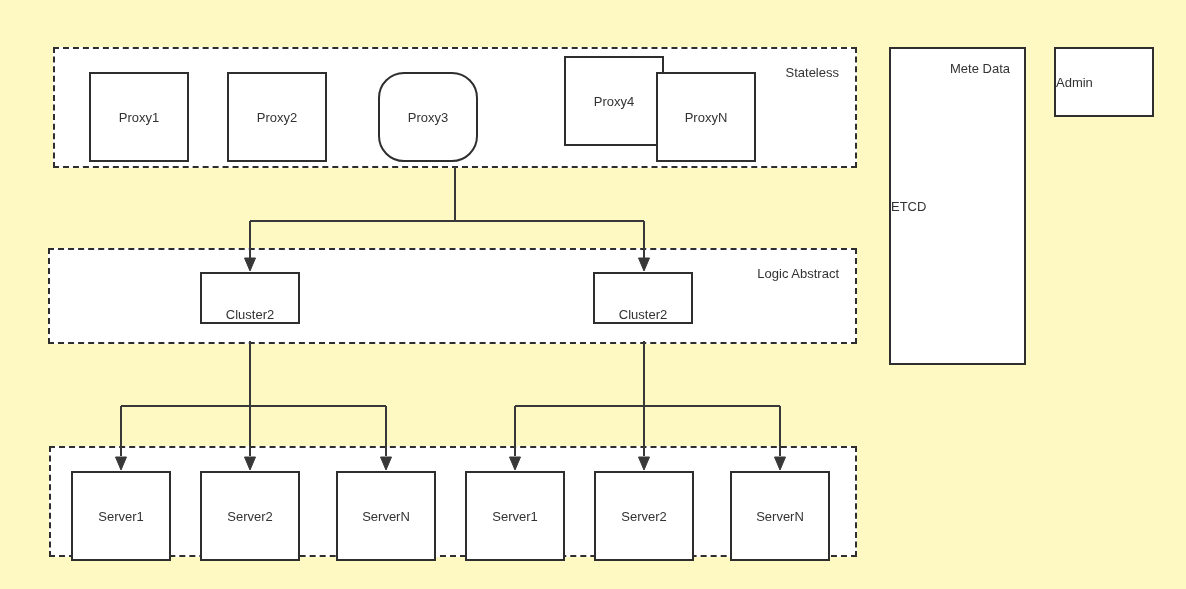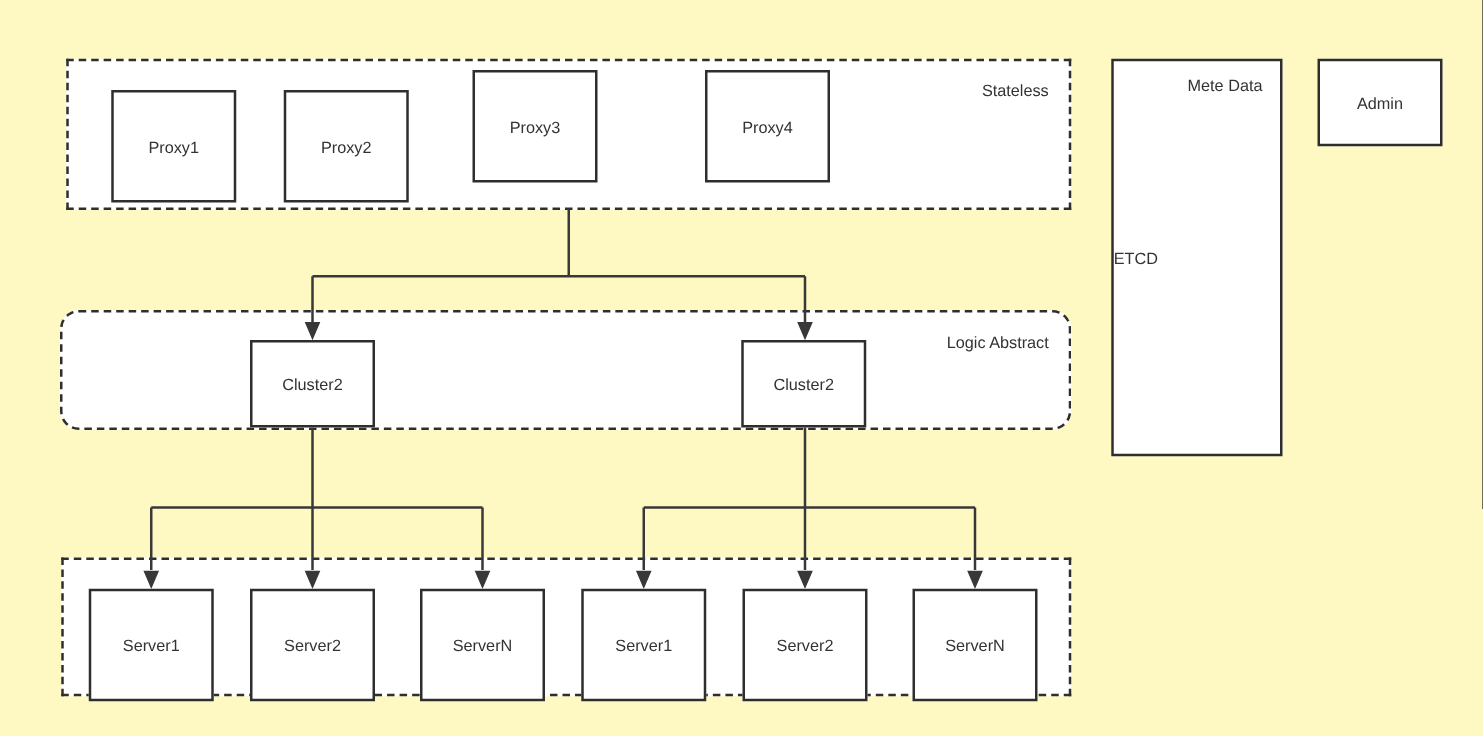--- a/index.html
+++ b/index.html
@@ -46,21 +46,21 @@
     border: 2px solid #2e2e2e;
     box-sizing: border-box;
     display: flex;
     align-items: center;
     justify-content: center;
     font-size: 13px;
     color: #333333;
     z-index: 3;
     white-space: nowrap;
   }
-  .node.cluster { height: 70px; }
+  .node.cluster { height: 52px; align-items: flex-end; }
   .solid-box {
     position: absolute;
     background: #ffffff;
     border: 2px solid #2e2e2e;
     box-sizing: border-box;
     z-index: 3;
     font-size: 13px;
     color: #333333;
   }
   .meta-box {
@@ -78,33 +78,33 @@
     right: 14px;
     white-space: nowrap;
   }
   .admin-box {
     left: 1054px;
     top: 47px;
     width: 100px;
     height: 70px;
     display: flex;
     align-items: center;
-    justify-content: center;
+    justify-content: flex-start;
   }
 </style>
 </head>
 <body>
 
 <div class="canvas">
 
   <div class="group-container" style="left:53px; top:47px; width:804px; height:121px;">
     <span class="group-label">Stateless</span>
   </div>
 
-  <div class="group-container" style="left:48px; top:248px; width:809px; height:96px;border-radius:15px;">
+  <div class="group-container" style="left:48px; top:248px; width:809px; height:96px;">
     <span class="group-label">Logic Abstract</span>
   </div>
 
   <div class="group-container" style="left:49px; top:446px; width:808px; height:111px;"></div>
 
   <svg class="connector-svg" width="1186" height="589" viewBox="0 0 1186 589">
     <g stroke="#383838" stroke-width="2" fill="none">
       <path d="M455 167 L455 221 M250 221 L644 221 M250 221 L250 258 M644 221 L644 258"></path>
       <path d="M250 341 L250 406 M121 406 L386 406 M121 406 L121 456 M250 406 L250 456 M386 406 L386 456"></path>
       <path d="M644 341 L644 406 M515 406 L780 406 M515 406 L515 456 M644 406 L644 456 M780 406 L780 456"></path>
@@ -120,25 +120,28 @@
       <polygon points="774.5,457 785.5,457 780,470"></polygon>
     </g>
   </svg>
 
   <div class="node" style="left:89px; top:72px;">
     <span>Proxy1</span>
   </div>
   <div class="node" style="left:227px; top:72px;justify-content:center;">
     <span>Proxy2</span>
   </div>
-  <div class="node" style="left:378px; top:56px;">
+  <div class="node" style="left:378px; top:72px;border-radius:26px;">
     <span>Proxy3</span>
   </div>
   <div class="node" style="left:524px; top:56px;margin-left:40px;">
     <span>Proxy4</span>
+  </div>
+  <div class="node" style="left:656px; top:72px;">
+    <span>ProxyN</span>
   </div>
 
   <div class="node cluster" style="left:200px; top:272px;">
     <span>Cluster2</span>
   </div>
   <div class="node cluster" style="left:593px; top:272px;">
     <span>Cluster2</span>
   </div>
 
   <div class="node" style="left:71px; top:471px;">

